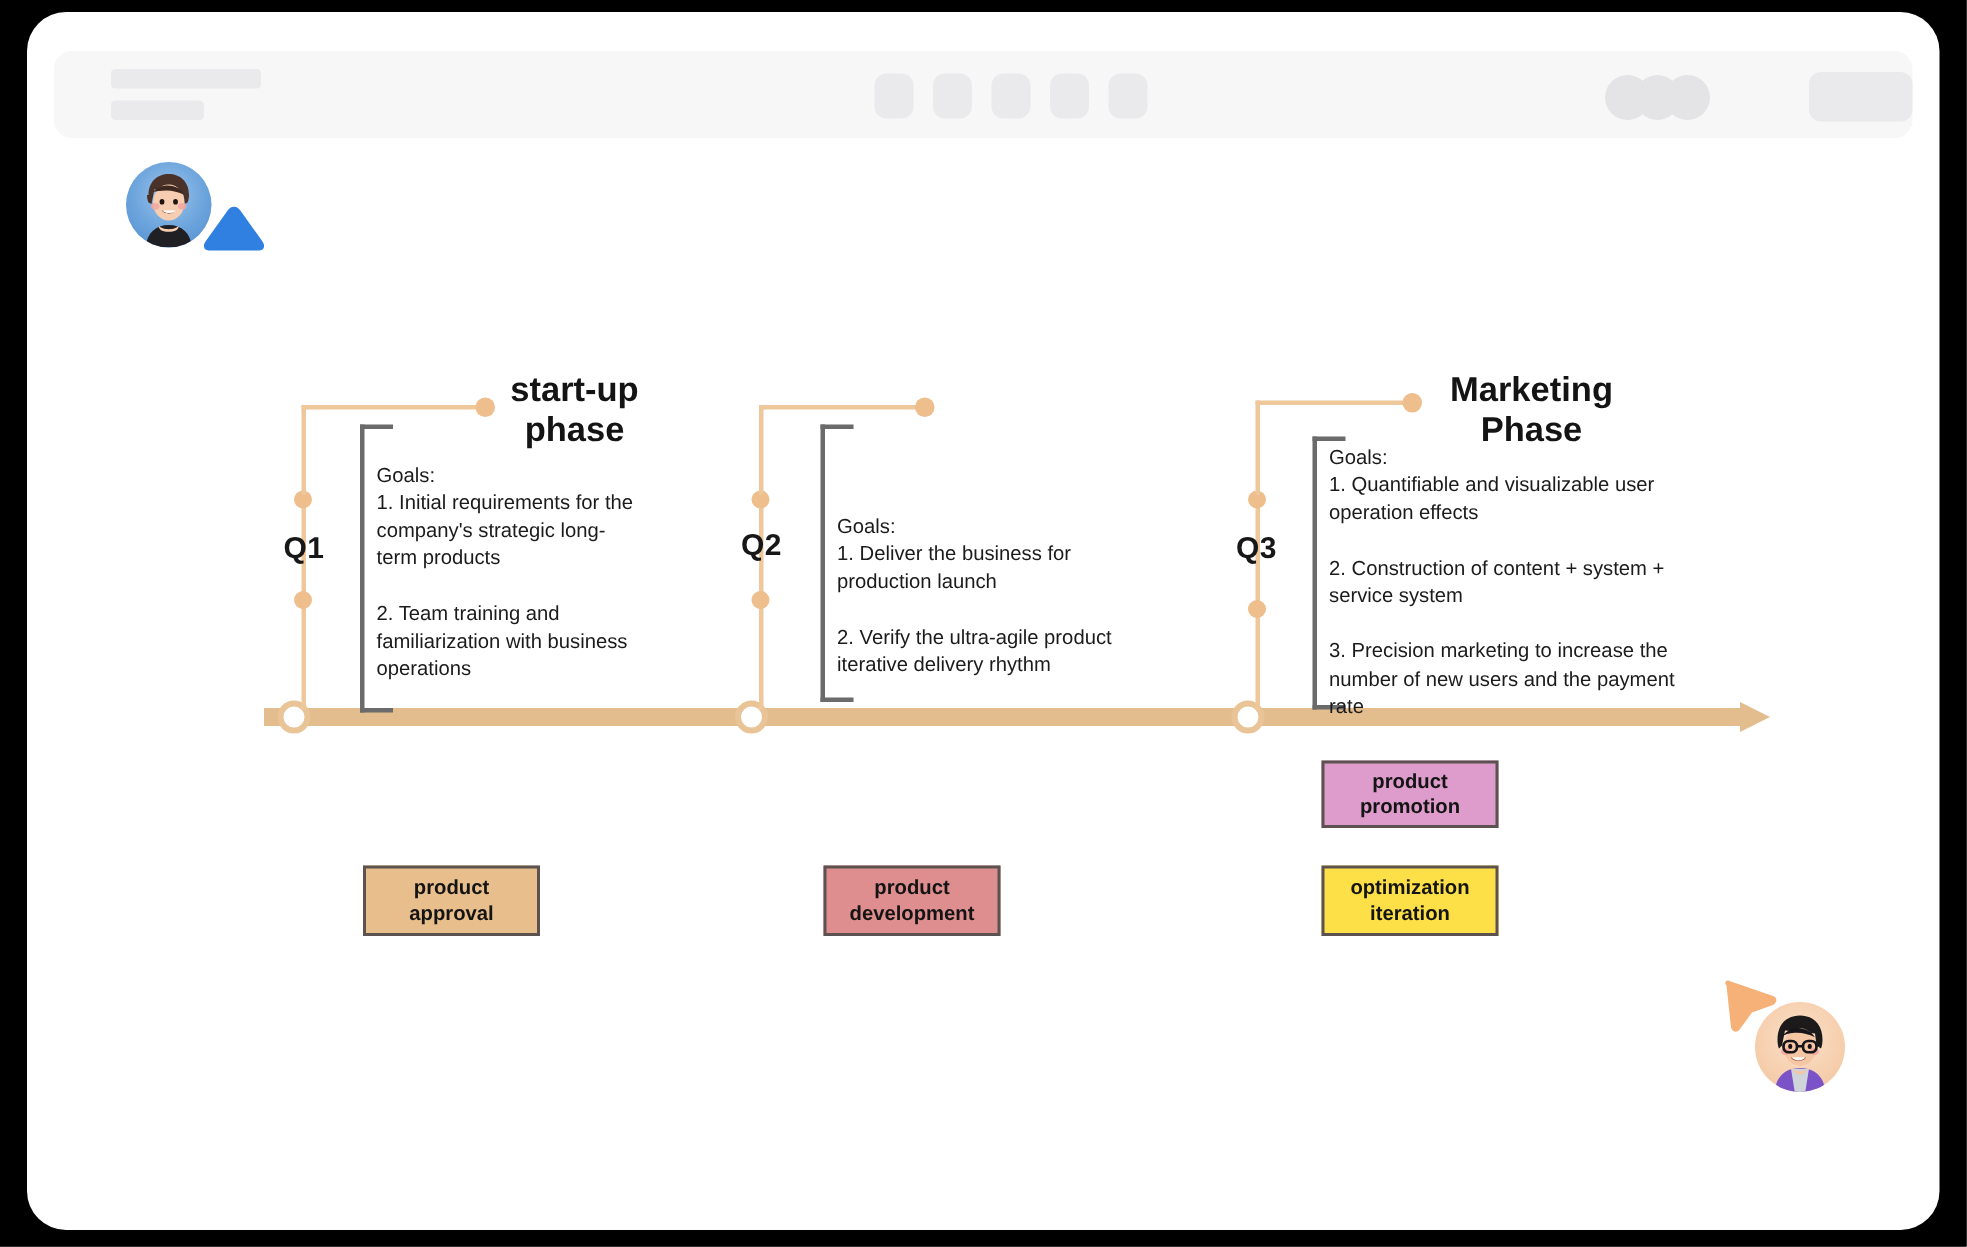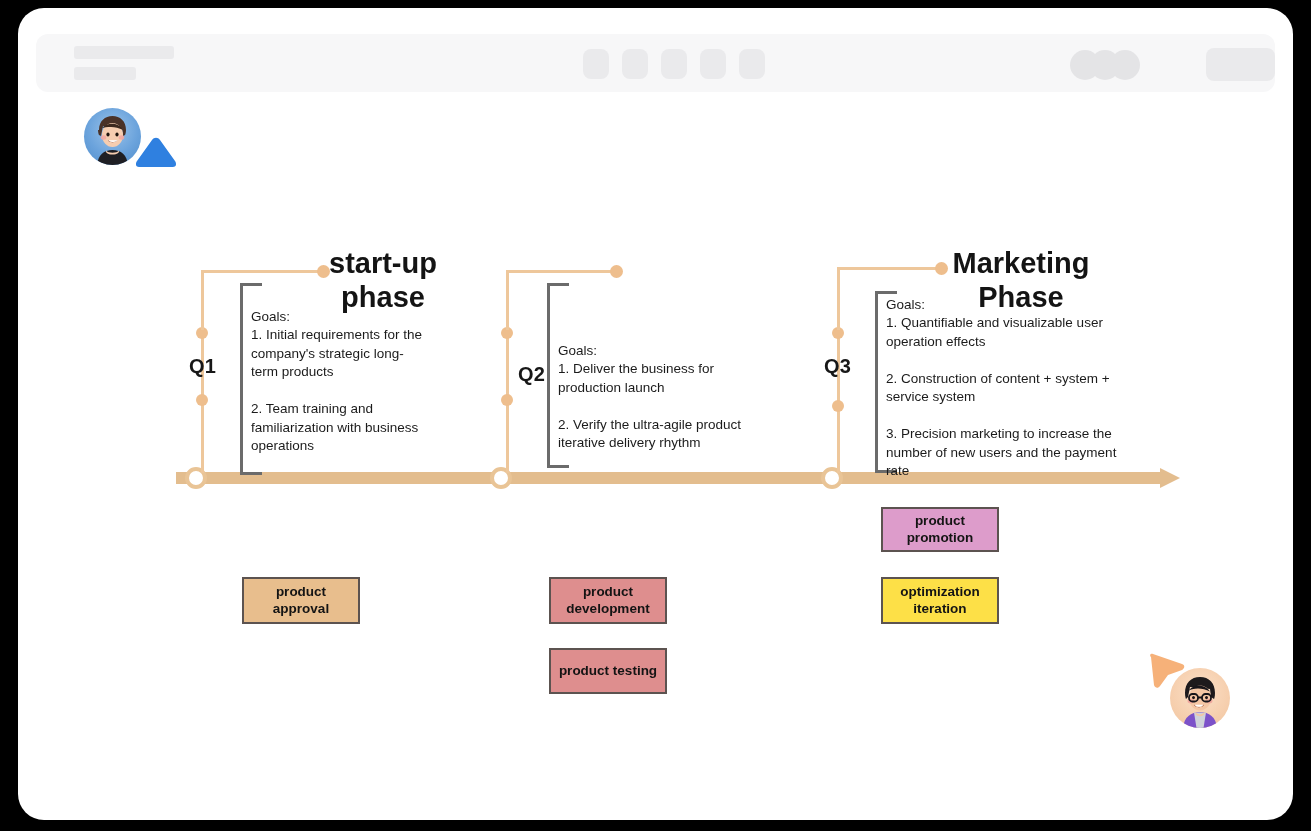--- a/index.html
+++ b/index.html
@@ -120,21 +120,21 @@
     position: absolute;
     font-size: 20px;
     font-weight: bold;
     color: #171717;
     letter-spacing: .2px;
   }
 
   
   .phase-title {
     position: absolute;
-    font-size: 29px;
+    font-size: 23px;
     font-weight: bold;
     color: #141414;
     text-align: center;
     line-height: 1.18;
   }
 
   
   .bracket {
     position: absolute;
     border-left: 3px solid #6b6b6b;
@@ -261,34 +261,33 @@
 approval</div>
 
     <div class="node" style="left:472px;"></div>
     <div class="stem" style="left:488px; top:325px; height:140px;"></div>
     <div class="dot" style="left:483px; top:319px;"></div>
     <div class="dot" style="left:483px; top:386px;"></div>
     <div class="elbow-v" style="left:488px; top:262px; height:60px;"></div>
     <div class="elbow-h" style="left:488px; top:262px; width:110px;"></div>
     <div class="title-dot" style="left:592px; top:257px;"></div>
 
-    <div class="q-label" style="left:476px; top:355px;margin-left:24px;">Q2</div>
+    <div class="q-label" style="left:476px; top:345px;">Q2</div>
 
 
     <div class="bracket" style="left:529px; top:275px; height:185px;"></div>
     <div class="goals" style="left:540px; top:334px; width:220px;">Goals:
 1. Deliver the business for
 production launch
 
 2. Verify the ultra-agile product
 iterative delivery rhythm</div>
 
     <div class="task-box" style="left:531px; top:569px; width:118px; height:47px; background:#de8e8e;">product
 development</div>
-    <div class="task-box" style="left:531px; top:640px; width:118px; height:46px; background:#de8e8e;">product testing</div>
 
     <div class="node" style="left:803px;"></div>
     <div class="stem" style="left:819px; top:325px; height:140px;"></div>
     <div class="dot" style="left:814px; top:319px;"></div>
     <div class="dot" style="left:814px; top:392px;"></div>
     <div class="elbow-v" style="left:819px; top:259px; height:63px;"></div>
     <div class="elbow-h" style="left:819px; top:259px; width:104px;"></div>
     <div class="title-dot" style="left:917px; top:254px;"></div>
 
     <div class="q-label" style="left:806px; top:347px;">Q3</div>

